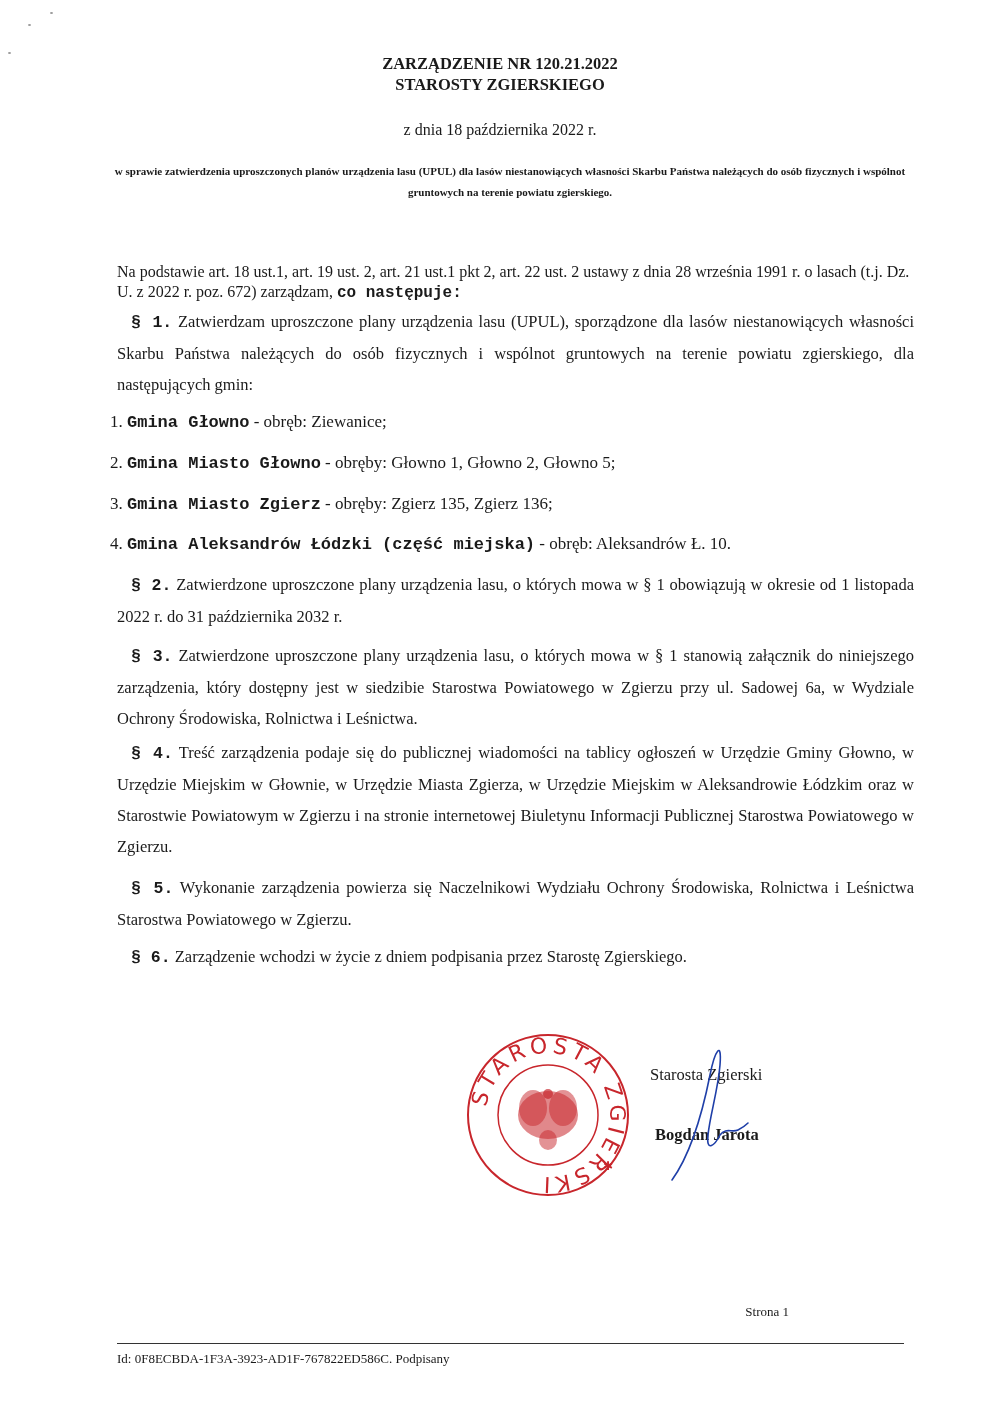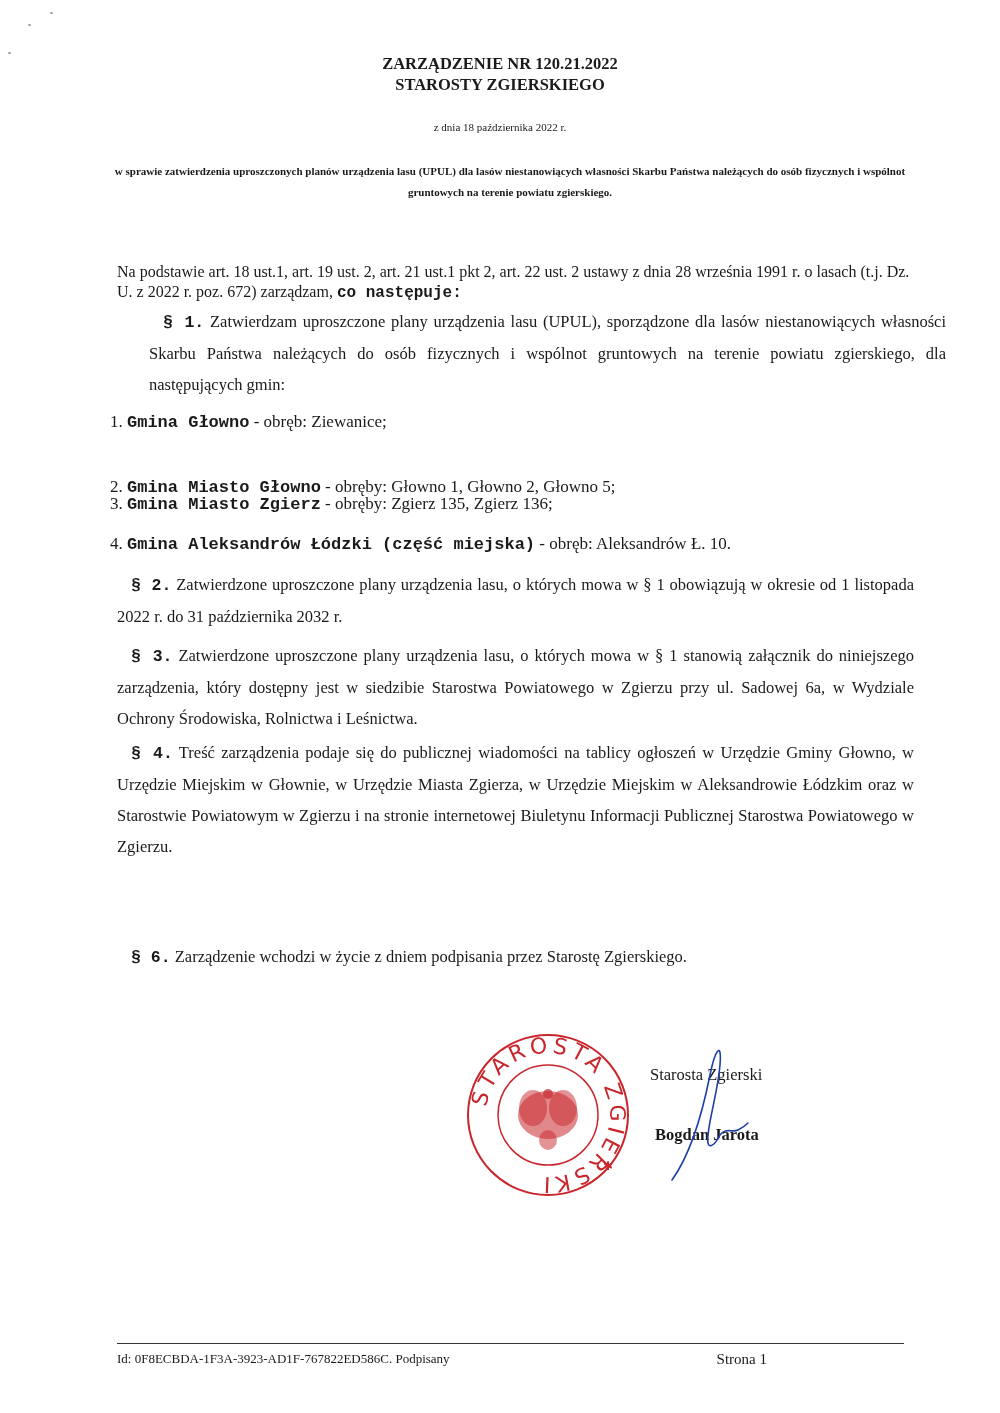--- a/index.html
+++ b/index.html
@@ -1,31 +1,31 @@
 <!DOCTYPE html>
 <html><head>
 <meta charset="utf-8">
 <style>
   html, body { margin:0; padding:0; background:#ffffff; }
   body { width:1000px; height:1413px; position:relative; overflow:hidden;
          font-family:"Liberation Serif", "DejaVu Serif", serif; color:#1a1a1a; }
-  .page { position:absolute; left:0; top:0; width:864px; height:1413px; }
+  .page { position:absolute; left:0; top:0; width:864px; height:1413px;padding-left:22px; }
   .center { text-align:center; }
   .t1 { position:absolute; left:0; width:1000px; top:53px; font-weight:bold; font-size:16.5px; line-height:21px; }
-  .date { position:absolute; left:0; width:1000px; top:121px; font-size:11px; }
+  .date { position:absolute; left:0; width:1000px; top:121px; font-size:16px; }
   .subject { position:absolute; left:100px; width:820px; top:161px; font-weight:bold; font-size:11px; line-height:21px; text-align:center; }
   .basis { position:absolute; left:117px; width:800px; top:262px; font-size:16px; line-height:20px; }
   .para { position:absolute; left:117px; width:797px; font-size:16.5px; line-height:31px; text-align:justify; text-indent:0; }
   .b { font-weight:bold;font-family:Liberation Mono, monospace; }
   .list-item { position:absolute; left:110px; font-size:17px; }
   .signer { position:absolute; left:650px; top:1065px; font-size:16.5px; }
   .signer-name { position:absolute; left:655px; top:1125px; font-size:16.5px; font-weight:bold; }
   .footer-line { position:absolute; left:117px; top:1343px; width:787px; height:1px; background:#333; }
   .footer-id { position:absolute; left:117px; top:1351px; font-size:13px; }
-  .footer-page { position:absolute; right:97px; top:1351px; font-size:15px; }
+  .footer-page { position:absolute; right:97px; top:1304px; font-size:13px; }
   .stamp { position:absolute; left:463px; top:1030px; width:170px; height:170px; }
   .signature { position:absolute; left:660px; top:1035px; width:100px; height:150px; }
   .speck { position:absolute; width:3px; height:2px; background:#999; border-radius:50%; }
 </style>
 </head>
 <body>
 
 <div class="page">
 
   <div class="speck" style="left:50px;top:12px;"></div>
@@ -38,28 +38,28 @@
   </div>
 
   <div class="date center">z dnia 18 października 2022 r.</div>
 
   <div class="subject">w sprawie zatwierdzenia uproszczonych planów urządzenia lasu (UPUL)  dla lasów niestanowiących własności Skarbu Państwa należących do osób fizycznych i wspólnot gruntowych na terenie powiatu zgierskiego.</div>
 
   <div class="basis" style="text-indent:0;">
     <span>Na podstawie art. 18 ust.1, art. 19 ust. 2, art. 21 ust.1 pkt 2, art. 22 ust. 2  ustawy z dnia 28 września 1991 r. o lasach (t.j. Dz. U. z 2022 r. poz. 672) zarządzam, </span><span class="b">co następuje:</span>
   </div>
 
-  <div class="para" style="top:306px;text-indent:14px;margin-left:32px;">
+  <div class="para" style="top:306px;text-indent:14px;">
     <span class="b">§ 1.</span><span> Zatwierdzam uproszczone plany urządzenia lasu (UPUL), sporządzone dla lasów niestanowiących własności Skarbu Państwa należących do osób fizycznych i wspólnot gruntowych na terenie powiatu zgierskiego, dla następujących gmin:</span>
   </div>
 
   <div class="list-item" style="top:412px;">
     <span>1. </span><span class="b">Gmina Głowno</span><span> - obręb: Ziewanice;</span>
   </div>
-  <div class="list-item" style="top:453px;margin-top:24px;">
+  <div class="list-item" style="top:453px;">
     <span>2. </span><span class="b">Gmina Miasto Głowno</span><span> - obręby: Głowno 1, Głowno 2, Głowno 5;</span>
   </div>
   <div class="list-item" style="top:494px;">
     <span>3. </span><span class="b">Gmina Miasto Zgierz</span><span> - obręby: Zgierz 135, Zgierz 136;</span>
   </div>
   <div class="list-item" style="top:534px;text-align:center;">
     <span>4. </span><span class="b">Gmina Aleksandrów Łódzki (część miejska)</span><span> - obręb: Aleksandrów Ł. 10.</span>
   </div>
 
   <div class="para" style="top:569px;text-indent:14px;">
@@ -67,20 +67,23 @@
   </div>
 
   <div class="para" style="top:640px;text-indent:14px;">
     <span class="b">§ 3.</span><span> Zatwierdzone uproszczone plany urządzenia lasu, o których mowa w § 1 stanowią załącznik do niniejszego zarządzenia, który dostępny jest w siedzibie Starostwa Powiatowego w Zgierzu przy ul. Sadowej 6a, w Wydziale Ochrony Środowiska, Rolnictwa i Leśnictwa.</span>
   </div>
 
   <div class="para" style="top:737px;text-indent:14px;">
     <span class="b">§ 4.</span><span> Treść zarządzenia podaje się do publicznej wiadomości na tablicy ogłoszeń w Urzędzie Gminy Głowno, w Urzędzie Miejskim w Głownie, w Urzędzie Miasta Zgierza, w Urzędzie Miejskim w Aleksandrowie Łódzkim oraz w Starostwie Powiatowym w Zgierzu i na stronie internetowej Biuletynu Informacji Publicznej Starostwa Powiatowego w Zgierzu.</span>
   </div>
 
+  <div class="para" style="top:872px;text-indent:14px;">
+    <span class="b">§ 5.</span><span> Wykonanie zarządzenia powierza się Naczelnikowi Wydziału Ochrony Środowiska, Rolnictwa i Leśnictwa Starostwa Powiatowego w Zgierzu.</span>
+  </div>
 
   <div class="para" style="top:941px;text-indent:14px;">
     <span class="b">§ 6.</span><span> Zarządzenie wchodzi w życie z dniem podpisania przez Starostę Zgierskiego.</span>
   </div>
 
   <svg class="stamp" viewBox="0 0 170 170">
     <defs>
       <path id="stampArc" d="M 85,85 m -62,0 a 62,62 0 1,1 124,0 a 62,62 0 1,1 -124,0"></path>
     </defs>
     <circle cx="85" cy="85" r="80" fill="none" stroke="#c8262c" stroke-width="2"></circle>

